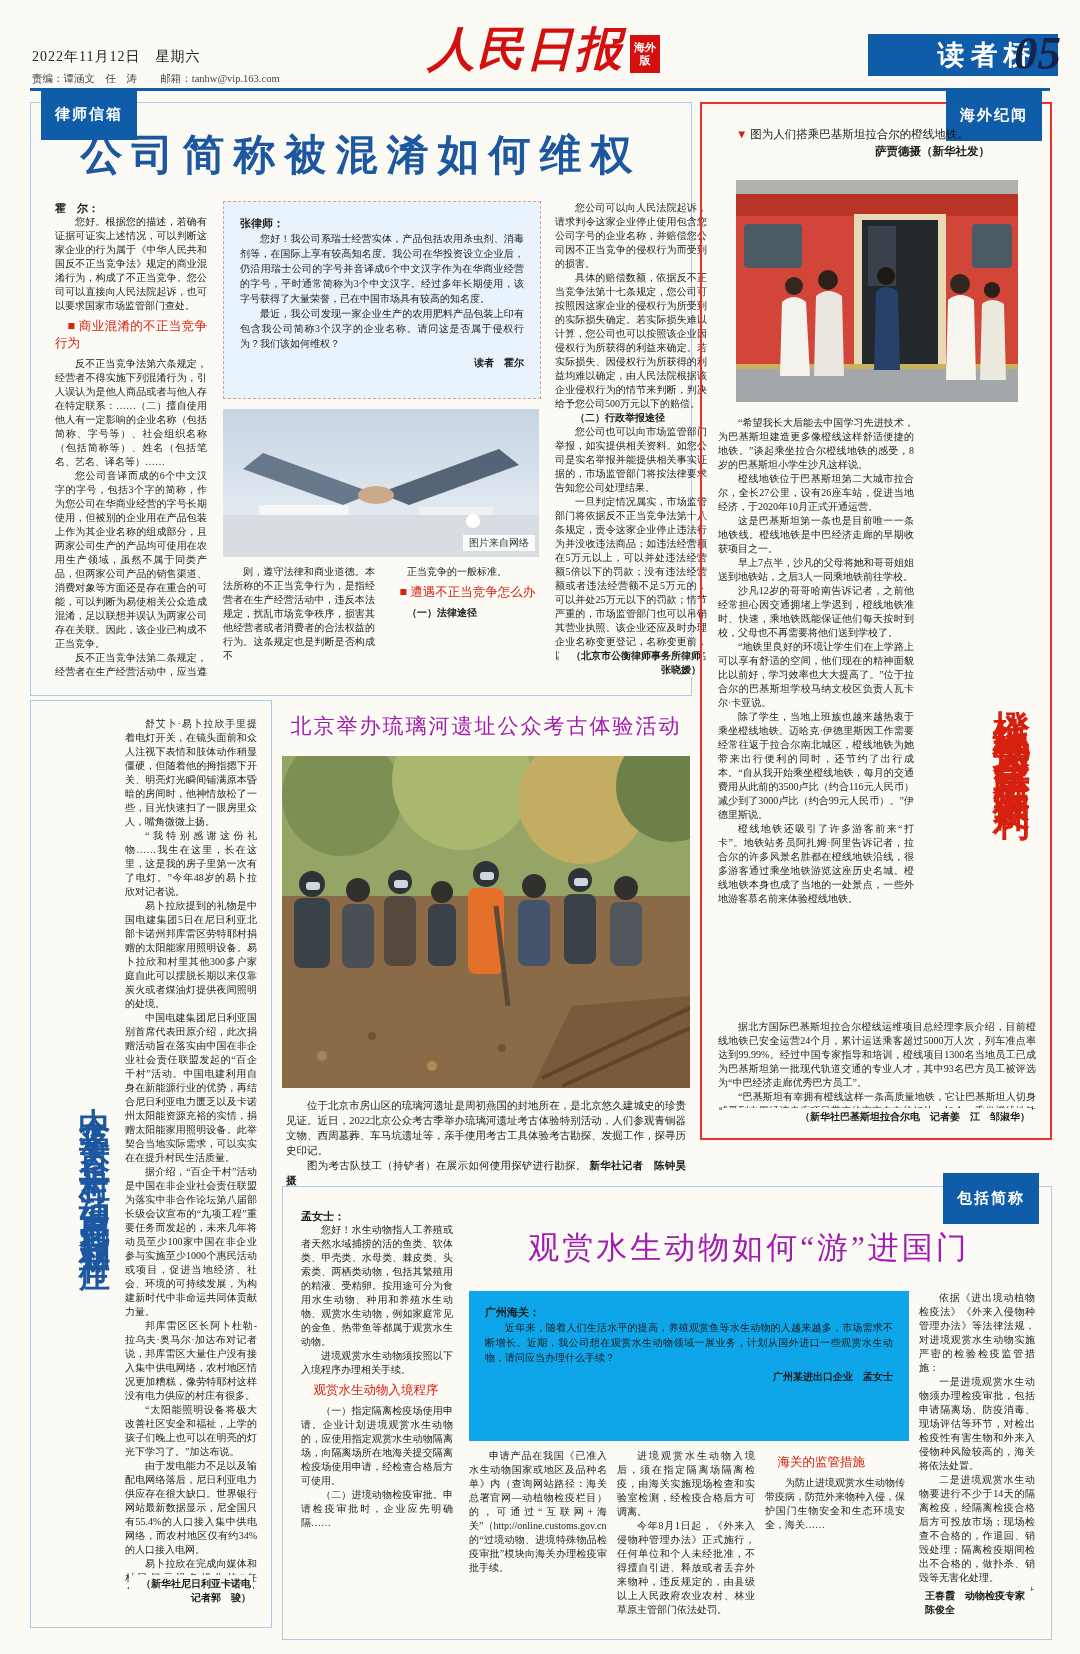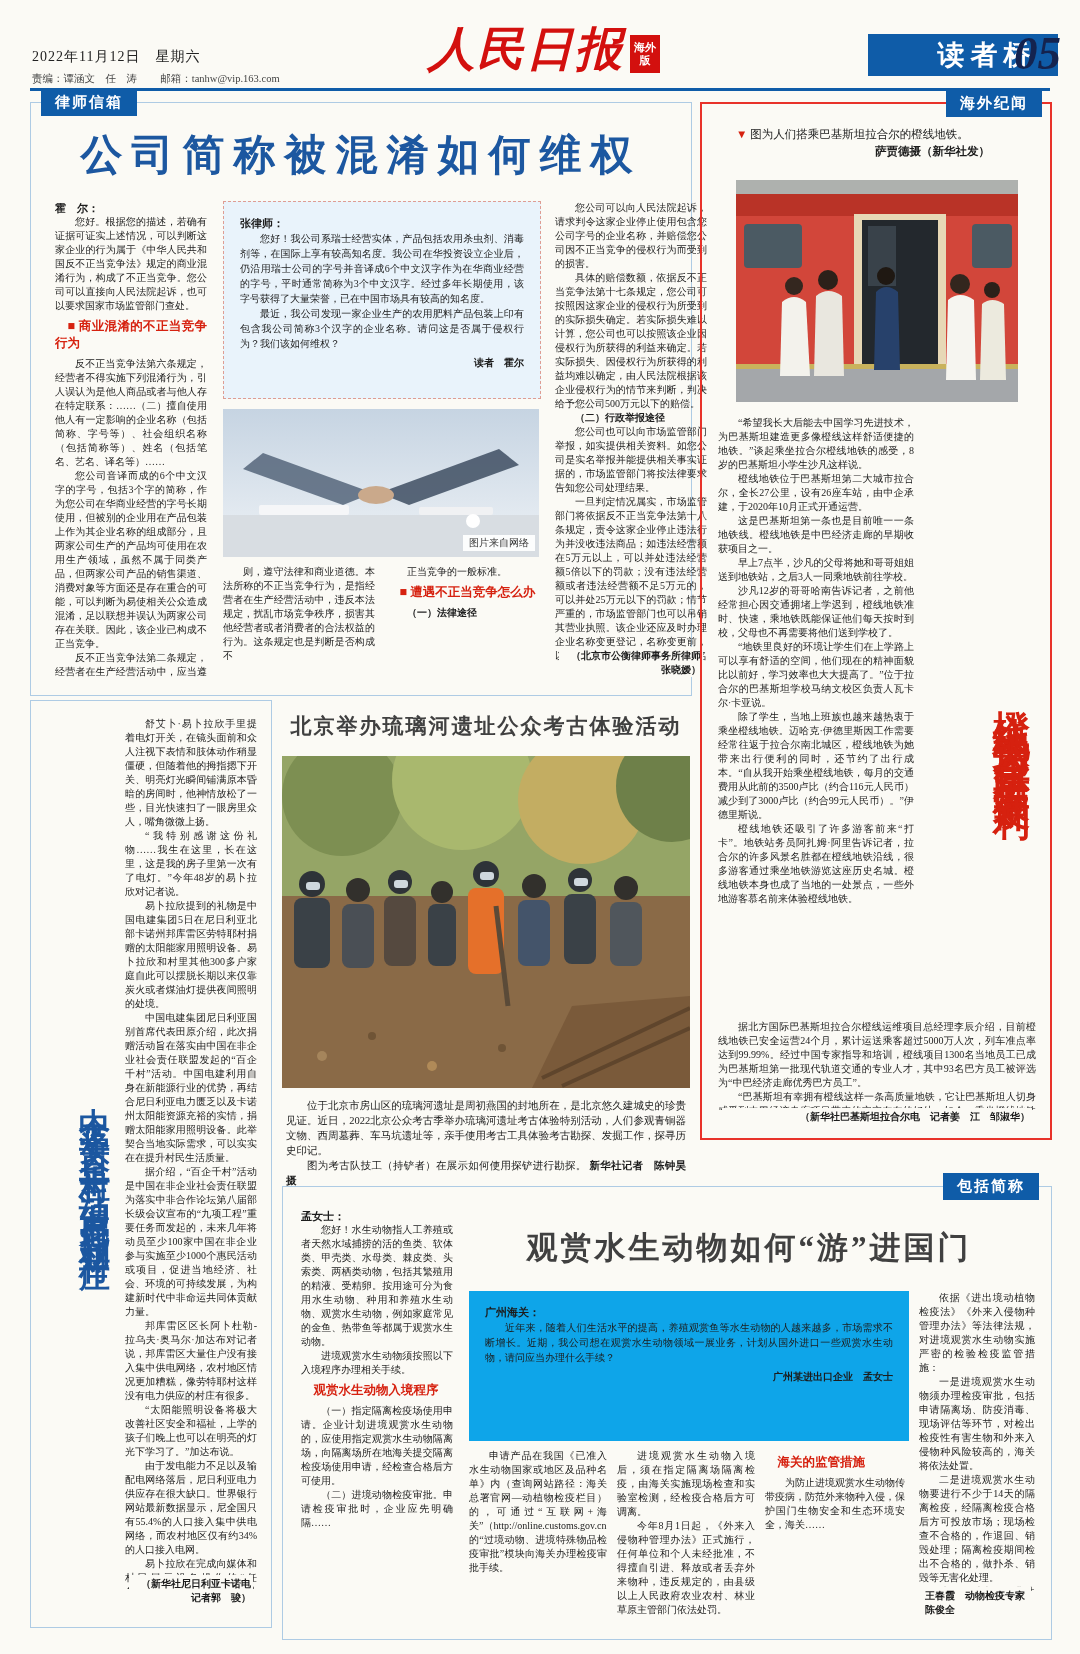--- a/index.html
+++ b/index.html
@@ -14,36 +14,36 @@
   .edition-badge{width:30px;height:38px;background:#d3100e;color:#fff;font-size:11px;line-height:1.2;
                  display:flex;flex-direction:column;align-items:center;justify-content:center;font-weight:bold;}
   .section-tab{background:#0f5ca8;color:#fff;display:flex;align-items:center;justify-content:center;
                font-weight:bold;font-family:"Liberation Sans","DejaVu Sans",sans-serif;padding-left:48px;}
   .tab-main{width:142px;height:42px;font-size:27px;letter-spacing:6px;}
   .page-no{font-size:47px;font-weight:bold;font-style:italic;color:#14234f;line-height:1;}
   .header-rule{background:#0f5ca8;height:3px;}
   
   .frame-blue{border:1px solid #aecbe4;}
   .frame-red{border:2px solid #e8322a;}
-  .tag{position:absolute;top:-14px;height:27px;padding:0 14px;background:#0f5ca8;color:#fff;
+  .tag{position:absolute;top:-14px;height:27px;padding:12px 14px;background:#0f5ca8;color:#fff;
        font-size:15px;font-weight:bold;letter-spacing:2px;display:flex;align-items:center;
        font-family:"Liberation Sans","DejaVu Sans",sans-serif;text-align:center;}
   
   .flow{font-size:10px;line-height:14px;text-align:justify;overflow:hidden;}
   .flow p{margin:0;text-indent:2em;}
   .flow p.salut{text-indent:0;font-weight:bold;font-size:11px;}
-  .flow p.subhead{color:#d6210f;font-weight:bold;font-size:12.5px;line-height:17px;text-indent:1em;margin:5px 0;}
+  .flow p.subhead{color:#d6210f;font-weight:normal;font-size:12.5px;line-height:17px;text-indent:1em;margin:5px 0;}
   .flow p.item-head{font-weight:bold;}
   .byline{position:absolute;right:4px;bottom:4px;left:4px;font-size:10px;font-weight:bold;text-align:right;
           background:#fbfaf5;padding:2px 2px 0 2px;}
   .colwrap{position:absolute;overflow:hidden;}
   .colwrap .inner{position:absolute;top:0;left:0;right:0;bottom:0;overflow:hidden;}
   
   .h-blue{color:#1c57a0;font-weight:bold;text-align:center;}
-  .h-black{color:#404040;font-weight:bold;text-align:center;}
+  .h-black{color:#a21caf;font-weight:normal;text-align:center;}
   .vert-head{writing-mode:vertical-rl;text-orientation:upright;font-weight:bold;text-align:center;}
   
   .letterbox{background:#e9f3fb;border:1px dashed #dE9d93;padding:14px 16px;font-size:10px;line-height:15px;
              text-align:justify;overflow:hidden;}
   .letterbox p{margin:0;text-indent:2em;}
   .letterbox p.salut{text-indent:0;font-weight:bold;font-size:11px;}
   .letterbox .sig{text-align:right;font-weight:bold;text-indent:0;margin-top:4px;}
   .photo{display:block;}
   .photo-label{position:absolute;background:rgba(255,255,255,.92);font-size:10px;padding:1px 6px;color:#333;}
   .caption{font-size:10.5px;line-height:15px;text-align:justify;}
@@ -201,21 +201,21 @@
           <circle cx="256" cy="110" r="8" fill="#2c2019"></circle>
             <path d="M244 200 L246 124 Q256 116 268 124 L270 200 Z" fill="#eceade"></path>
         </g>
       </svg>
     </div>
 
     <div class="colwrap" style="left:16px;top:312px;width:196px;height:602px;">
       <div class="inner flow">
           <div>
             <p>“希望我长大后能去中国学习先进技术，为巴基斯坦建造更多像橙线这样舒适便捷的地铁。”谈起乘坐拉合尔橙线地铁的感受，8岁的巴基斯坦小学生沙凡这样说。</p>
-            <p>橙线地铁位于巴基斯坦第二大城市拉合尔，全长27公里，设有26座车站，由中企承建，于2020年10月正式开通运营。</p>
+            <p>橙线地铁位于巴基斯坦第二大城市拉合尔，全长27公里，设有26座车站，促进当地经济，于2020年10月正式开通运营。</p>
             <p>这是巴基斯坦第一条也是目前唯一一条地铁线。橙线地铁是中巴经济走廊的早期收获项目之一。</p>
             <p>早上7点半，沙凡的父母将她和哥哥姐姐送到地铁站，之后3人一同乘地铁前往学校。</p>
             <p>沙凡12岁的哥哥哈南告诉记者，之前他经常担心因交通拥堵上学迟到，橙线地铁准时、快速，乘地铁既能保证他们每天按时到校，父母也不再需要将他们送到学校了。</p>
             <p>“地铁里良好的环境让学生们在上学路上可以享有舒适的空间，他们现在的精神面貌比以前好，学习效率也大大提高了。”位于拉合尔的巴基斯坦学校马纳文校区负责人瓦卡尔·卡亚说。</p>
             <p>除了学生，当地上班族也越来越热衷于乘坐橙线地铁。迈哈克·伊德里斯因工作需要经常往返于拉合尔南北城区，橙线地铁为她带来出行便利的同时，还节约了出行成本。“自从我开始乘坐橙线地铁，每月的交通费用从此前的3500卢比（约合116元人民币）减少到了3000卢比（约合99元人民币）。”伊德里斯说。</p>
             <p>橙线地铁还吸引了许多游客前来“打卡”。地铁站务员阿扎姆·阿里告诉记者，拉合尔的许多风景名胜都在橙线地铁沿线，很多游客通过乘坐地铁游览这座历史名城。橙线地铁本身也成了当地的一处景点，一些外地游客慕名前来体验橙线地铁。</p>
           </div>
         </div>
     </div>
 

